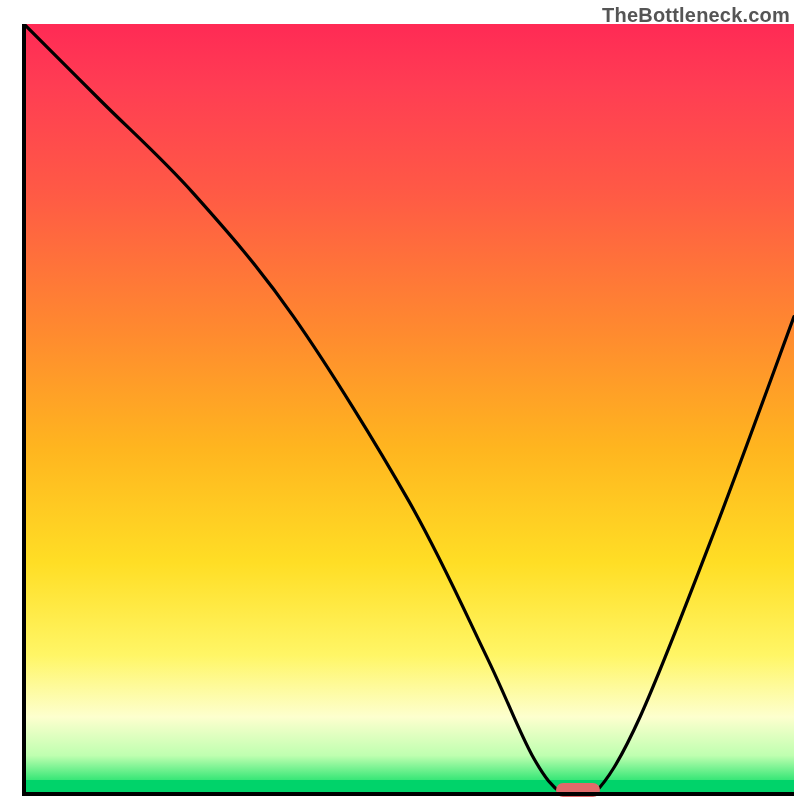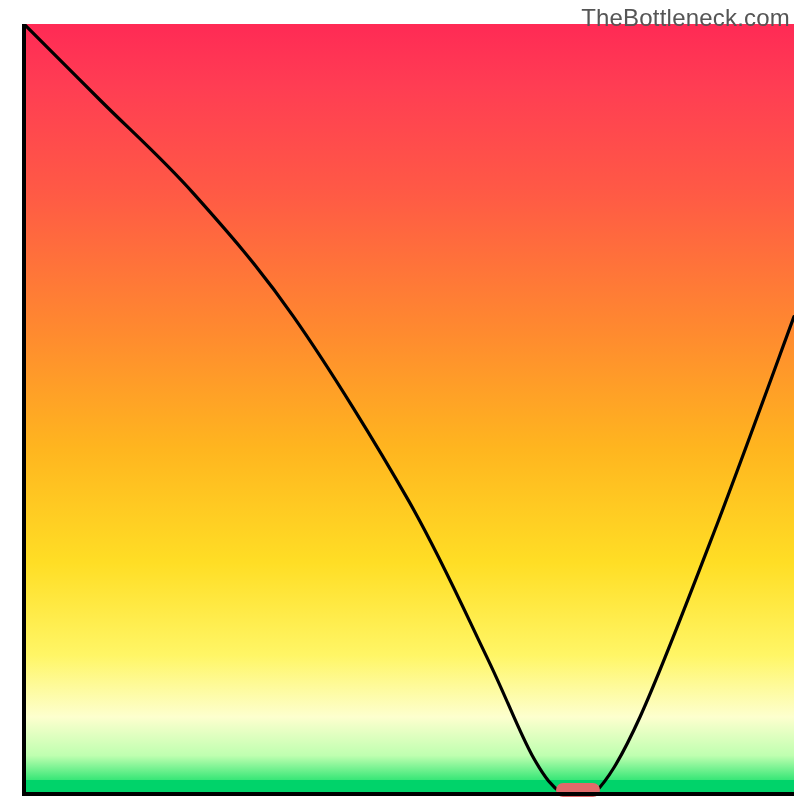--- a/index.html
+++ b/index.html
@@ -13,22 +13,22 @@
   }
   .container {
     position: relative;
     width: 800px;
     height: 800px;
   }
   .watermark {
     position: absolute;
     top: 4px;
     right: 10px;
-    font-size: 24px;
-    font-weight: 400;
+    font-size: 20px;
+    font-weight: 700;
     color: #555;
     letter-spacing: 0.2px;
     z-index: 3;
   }
   .plot-area {
     position: absolute;
     left: 24px;
     top: 24px;
     width: 770px;
     height: 770px;

